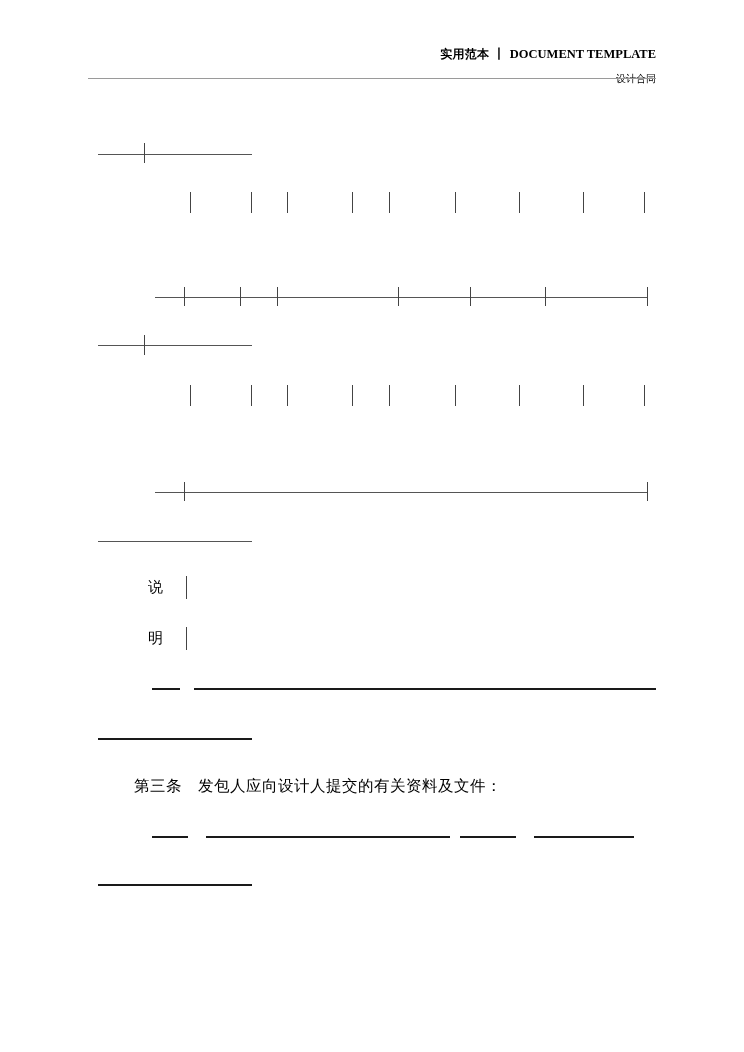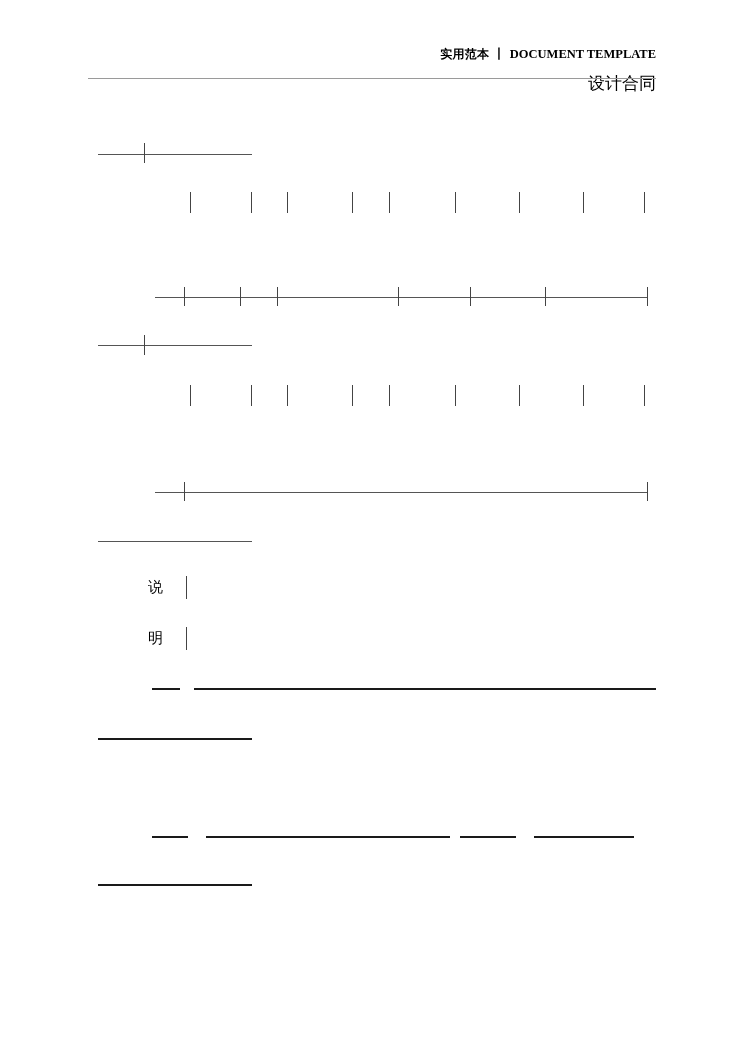--- a/index.html
+++ b/index.html
@@ -41,21 +41,21 @@
     padding: 0 4px;
   }
   .header-line1 .en {
     font-family: "Liberation Serif", serif;
     font-size: 12.5px;
     letter-spacing: 0px;
   }
   .header-line2 {
     margin-top: 9px;
     font-family: "DejaVu Sans", sans-serif;
-    font-size: 17px;
+    font-size: 10px;
     color: #000000;
     white-space: nowrap;
   }
   .header-rule {
     position: absolute;
     left: 88px;
     right: 88px;
     top: 78px;
     height: 0;
     border-top: 1px solid #9a9a9a;
@@ -182,20 +182,21 @@
     <div class="txt txt-shuo" style="left:148px; top:578px;">说</div>
     <div class="tick" style="left:186px; top:576px; height:23px;"></div>
 
     <div class="txt txt-ming" style="left:148px; top:629px;">明</div>
     <div class="tick" style="left:186px; top:627px; height:23px;"></div>
 
     <div class="rule thick" style="left:152px; top:688px; width:28px;"></div>
     <div class="rule thick" style="left:194px; top:688px; width:462px;"></div>
     <div class="rule thick" style="left:98px; top:738px; width:154px;"></div>
 
+    <div class="clause" style="left:134px; top:776px;">第三条　发包人应向设计人提交的有关资料及文件：</div>
 
     <div class="rule thick" style="left:152px; top:836px; width:36px;"></div>
     <div class="rule thick" style="left:206px; top:836px; width:244px;"></div>
     <div class="rule thick" style="left:460px; top:836px; width:56px;"></div>
     <div class="rule thick" style="left:534px; top:836px; width:100px;"></div>
     <div class="rule thick" style="left:98px; top:884px; width:154px;"></div>
 
   </div>
 
 

